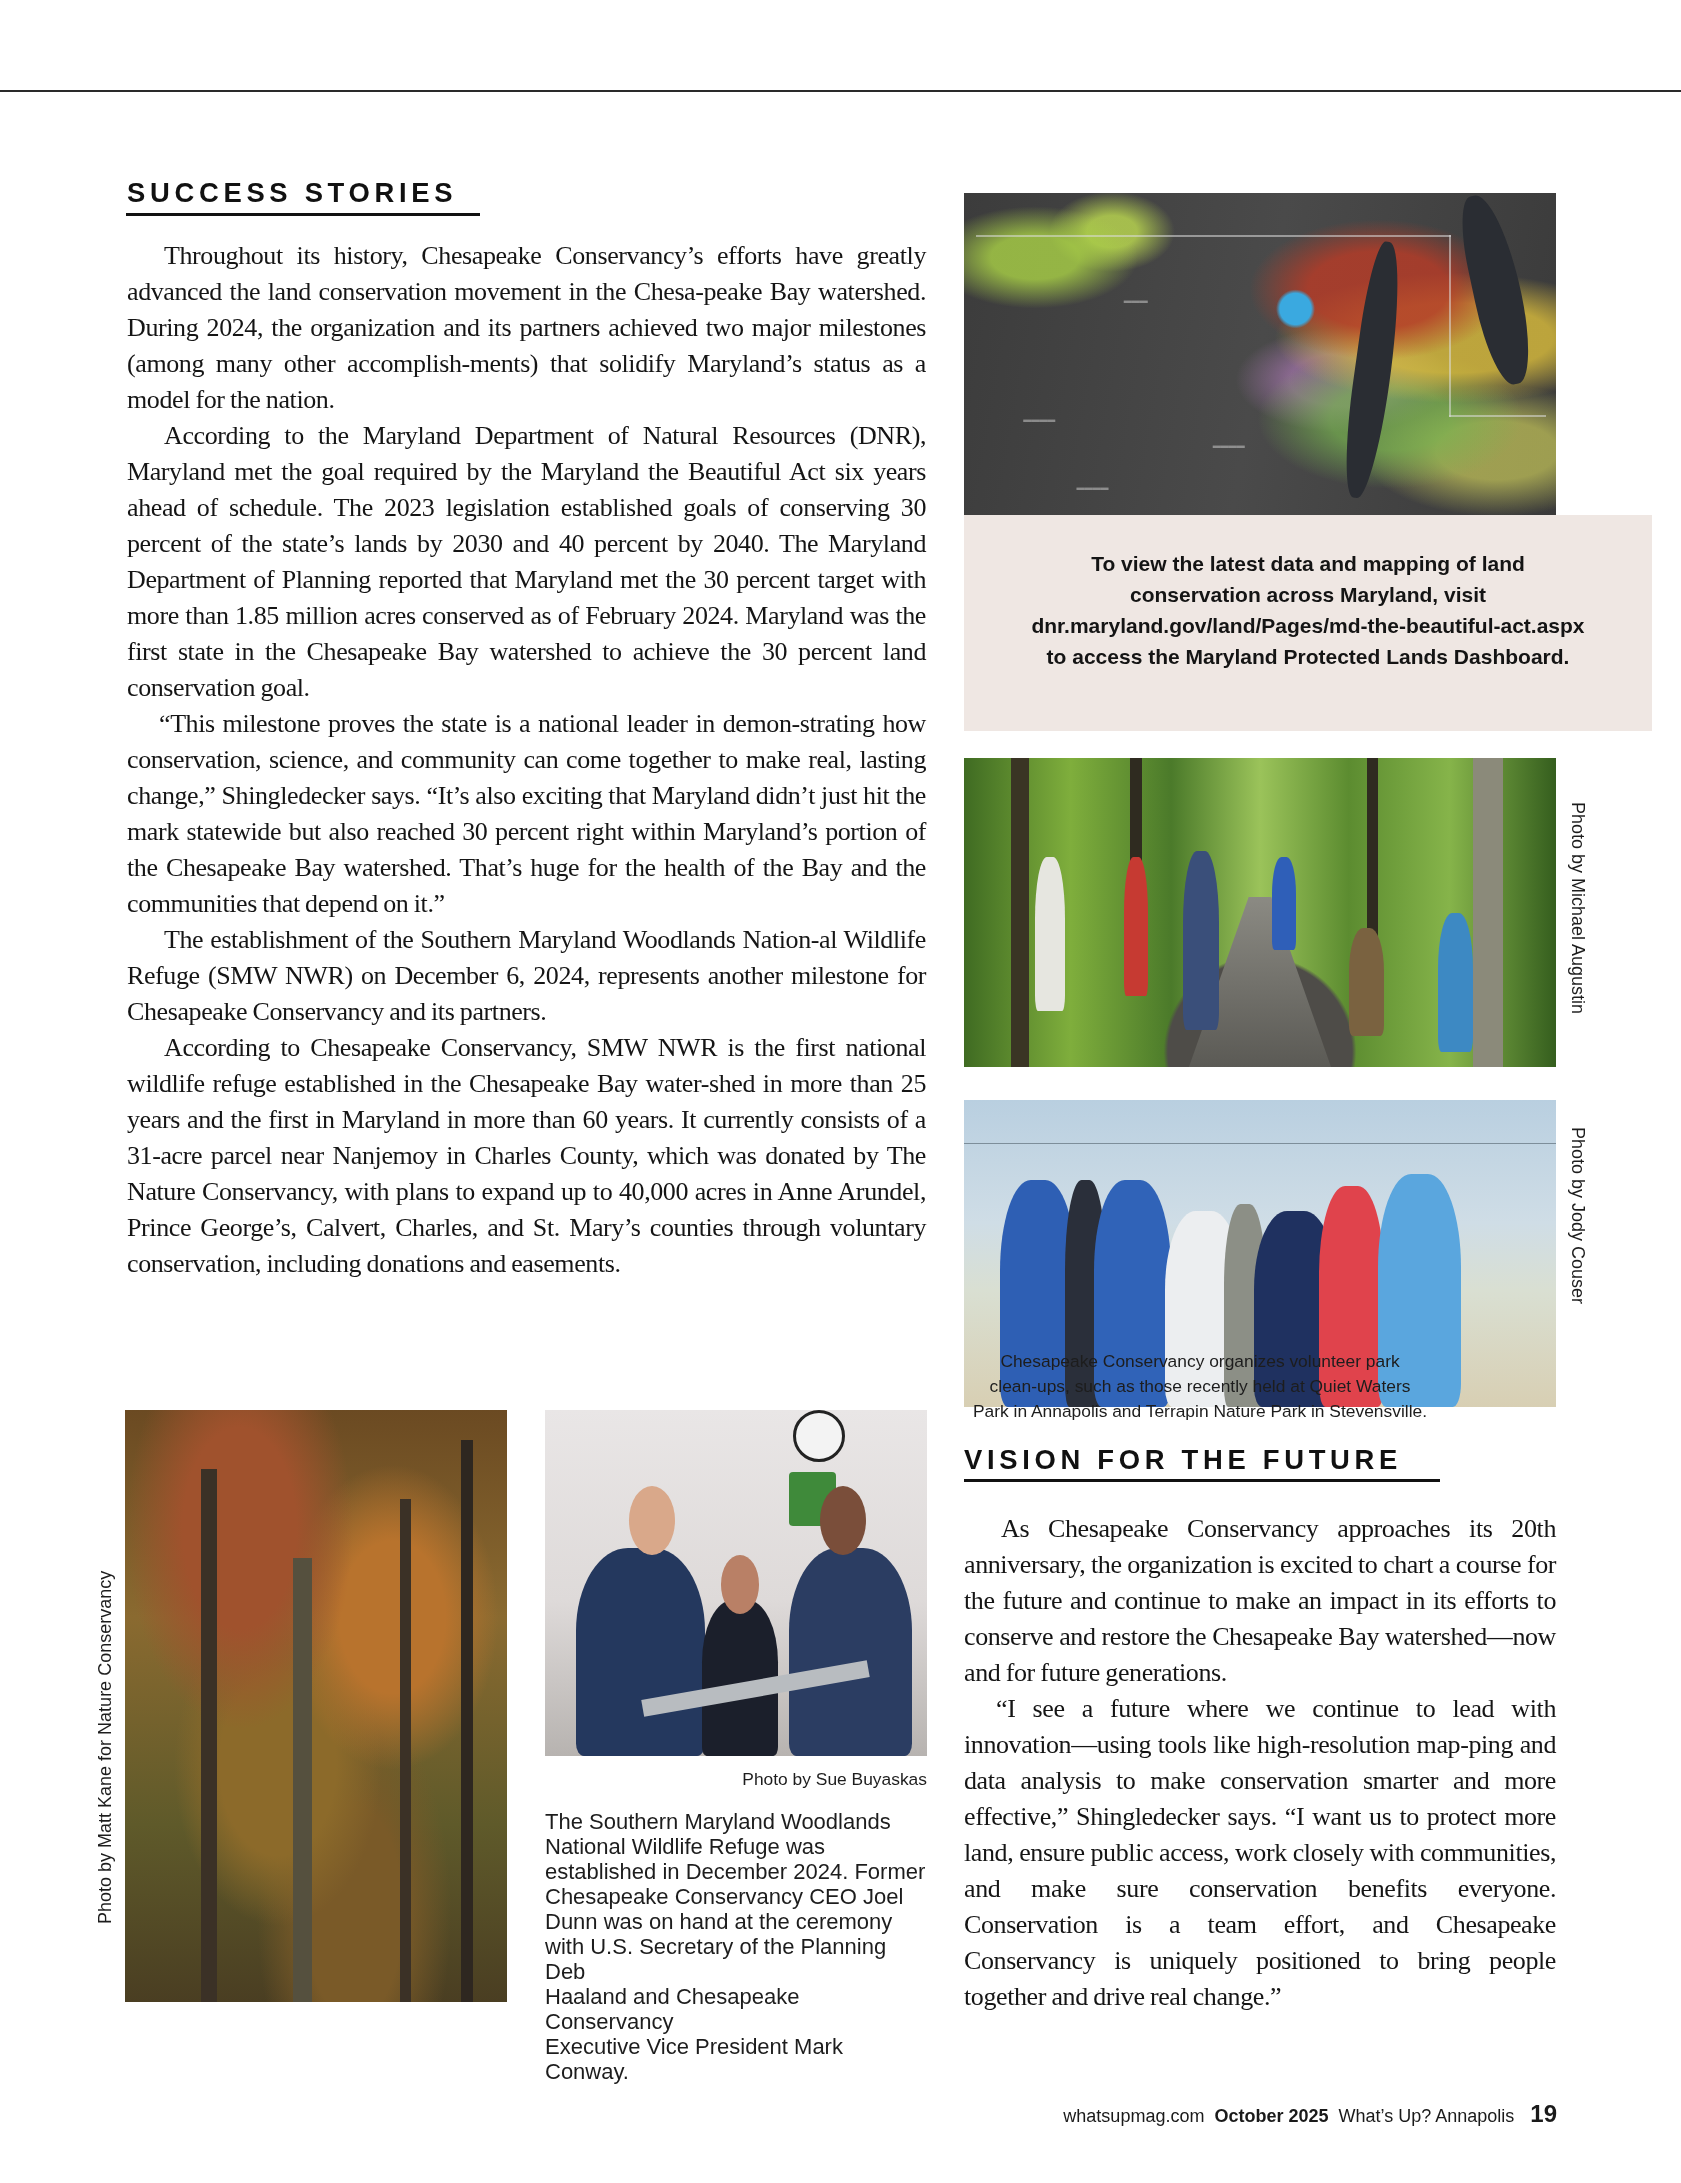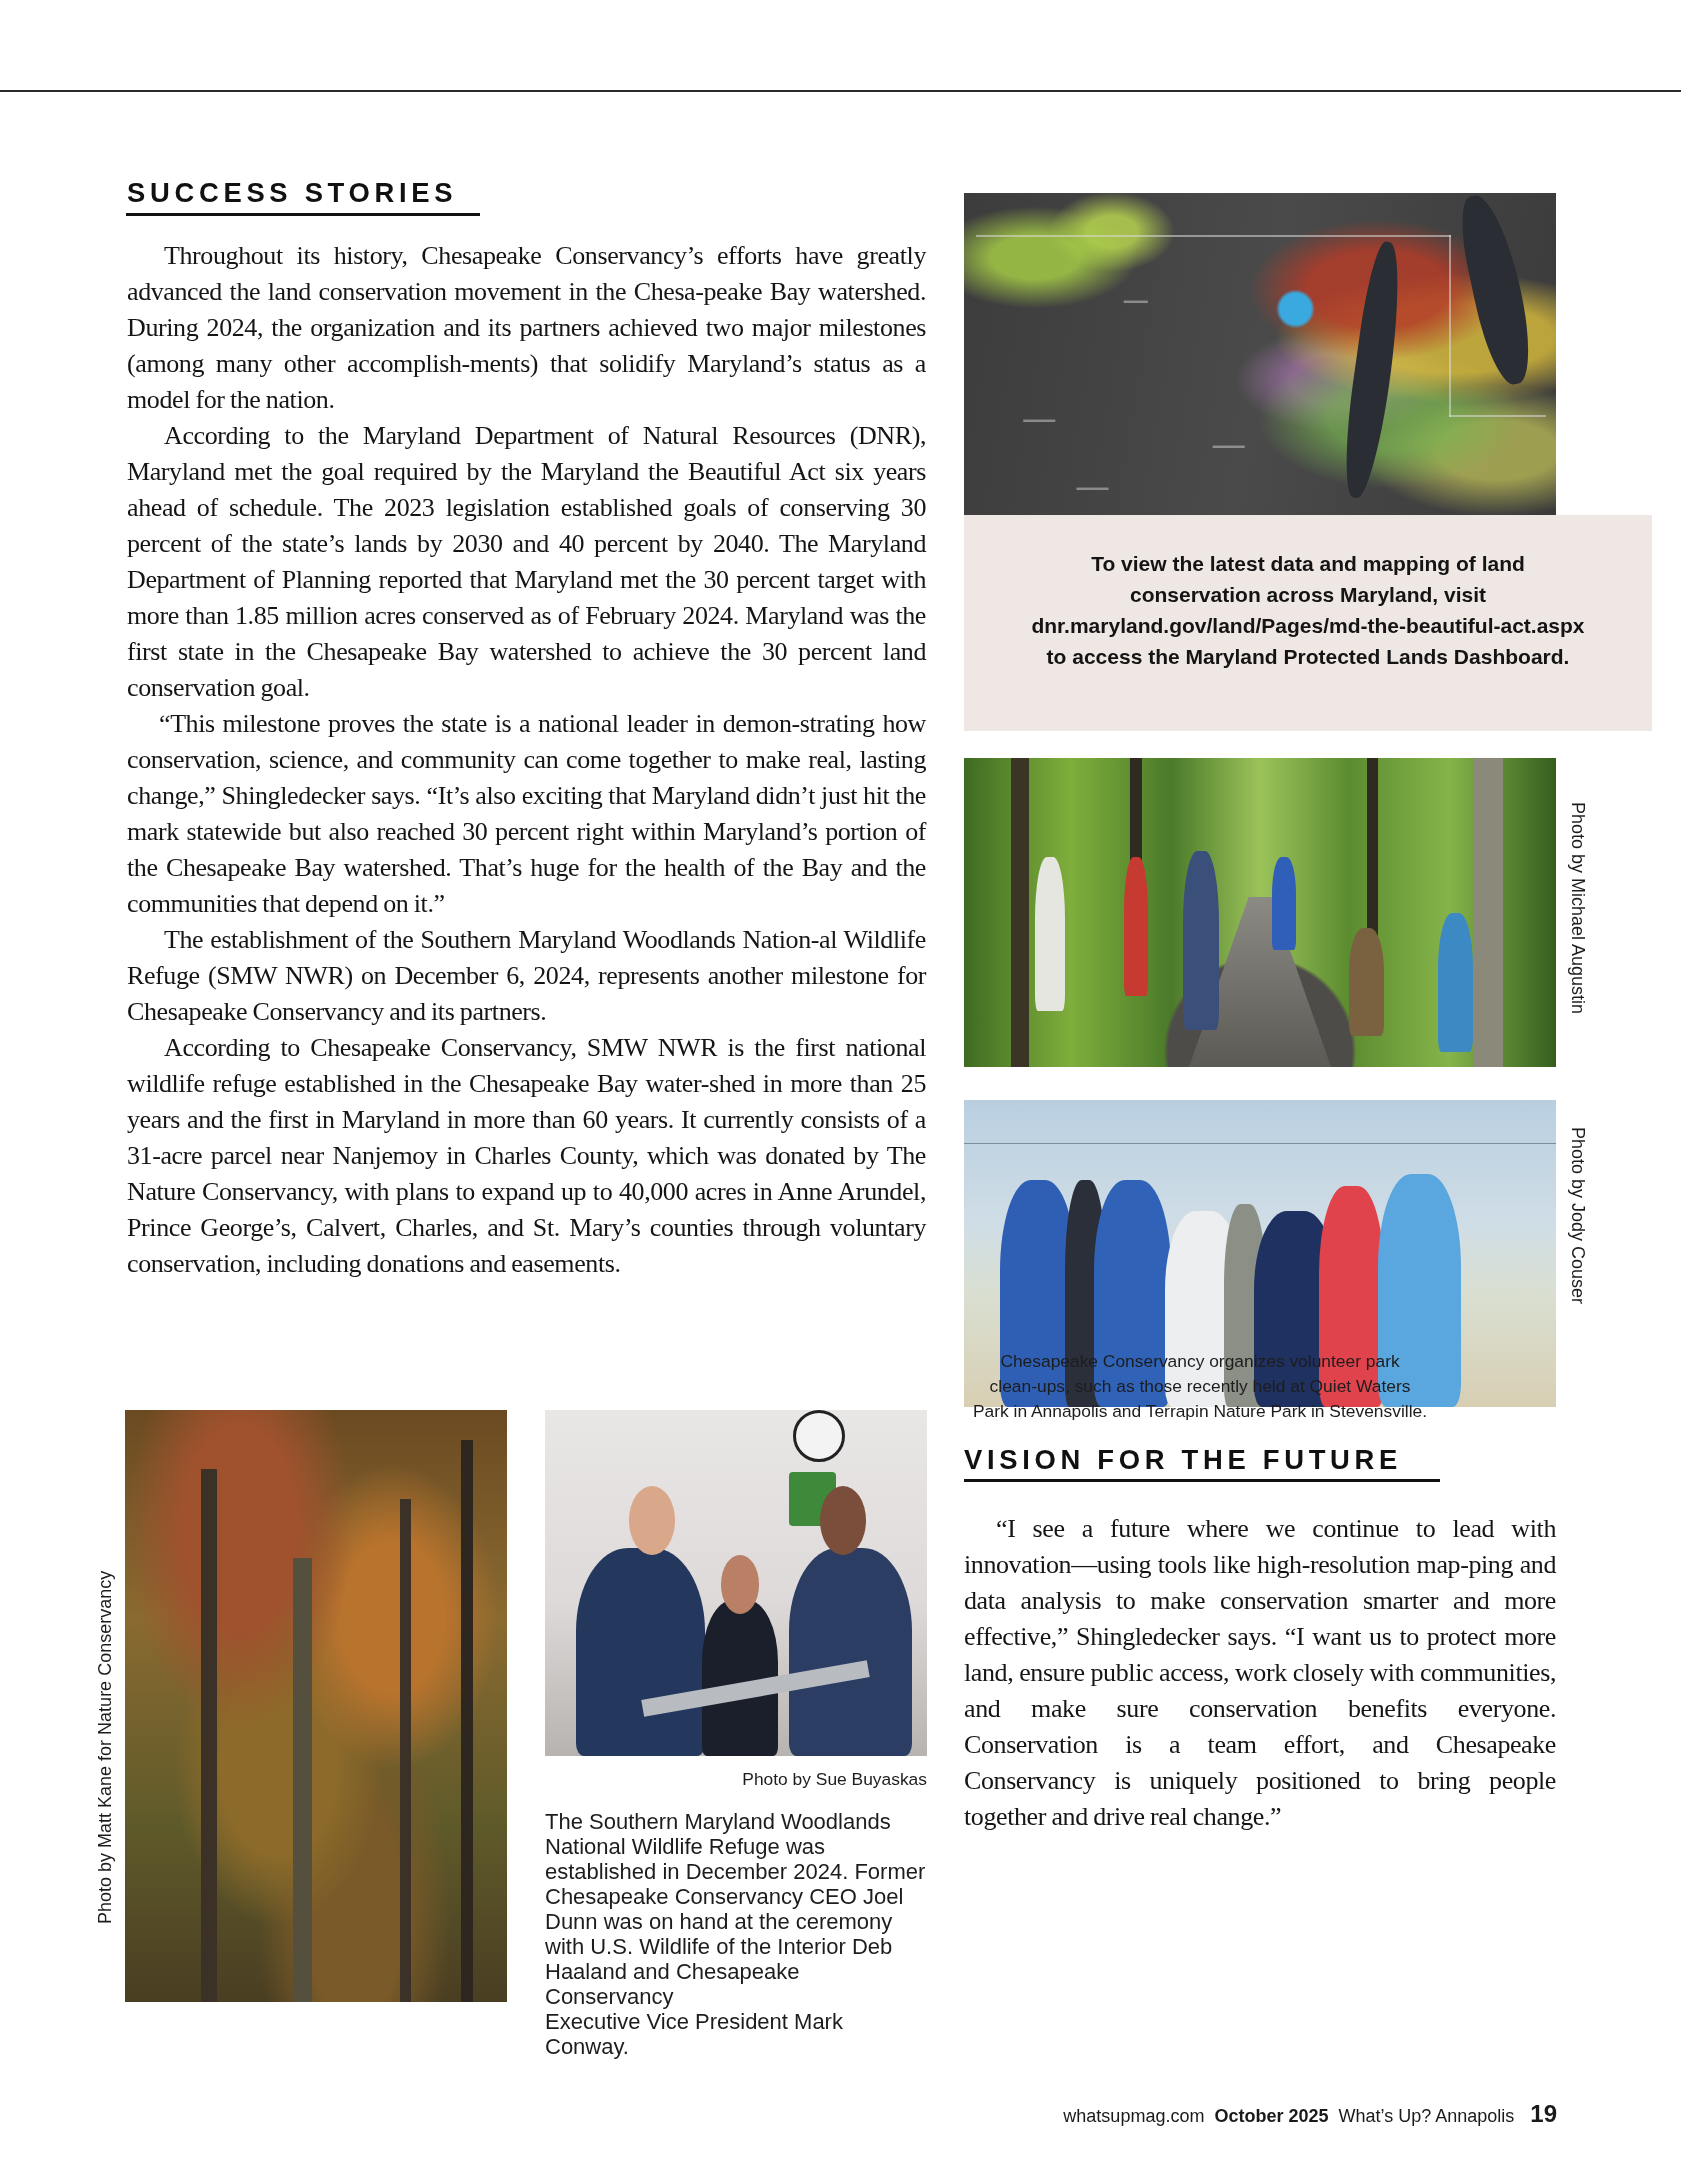--- a/index.html
+++ b/index.html
@@ -168,20 +168,21 @@
 <div class="abs caption-sans" style="left:964px; top:1349px; width:472px; text-align:center; font-size:17.4px; line-height:25px;">
   <div>Chesapeake Conservancy organizes volunteer park</div>
   <div>clean-ups, such as those recently held at Quiet Waters</div>
   <div>Park in Annapolis and Terrapin Nature Park in Stevensville.</div>
 </div>
 
 <div class="abs section-heading" style="left:964px; top:1446px;">VISION FOR THE FUTURE</div>
 <div class="abs heading-rule" style="left:964px; top:1479px; width:476px;"></div>
 
 <div class="abs body-col" style="left:964px; top:1511px; width:592px;">
+  <p>As Chesapeake Conservancy approaches its 20th anniversary, the organization is excited to chart a course for the future and continue to make an impact in its efforts to conserve and restore the Chesapeake Bay watershed—now and for future generations.</p>
   <p class="quote">“I see a future where we continue to lead with innovation—using tools like high-resolution map-ping and data analysis to make conservation smarter and more effective,” Shingledecker says. “I want us to protect more land, ensure public access, work closely with communities, and make sure conservation benefits everyone. Conservation is a team effort, and Chesapeake Conservancy is uniquely positioned to bring people together and drive real change.”</p>
 </div>
 
 <div class="abs photo forest-autumn" style="left:125px; top:1410px; width:382px; height:592px;">
   <div class="trunk" style="left:20%; top:10%; width:4%; height:90%;"></div>
   <div class="trunk" style="left:44%; top:25%; width:5%; height:75%; background:#55503e;"></div>
   <div class="trunk" style="left:72%; top:15%; width:3%; height:85%;"></div>
   <div class="trunk" style="left:88%; top:5%; width:3%; height:95%; background:#2e2720;"></div>
 </div>
 <div class="abs photo-credit-v" style="left:95px; top:1924px; transform:rotate(-90deg);">Photo by Matt Kane for Nature Conservancy</div>
@@ -198,21 +199,21 @@
   <div class="abs" style="left:25%; top:78%; width:60%; height:5%; background:#b8bcc0; transform:rotate(-10deg);"></div>
 </div>
 <div class="abs caption-sans" style="left:545px; top:1768px; width:382px; text-align:right; font-size:17.4px; line-height:23px;">Photo by Sue Buyaskas</div>
 
 <div class="abs caption-sans" style="left:545px; top:1809px; width:382px; font-size:22px; line-height:25px;">
   <div>The Southern Maryland Woodlands</div>
   <div>National Wildlife Refuge was</div>
   <div>established in December 2024. Former</div>
   <div>Chesapeake Conservancy CEO Joel</div>
   <div>Dunn was on hand at the ceremony</div>
-  <div>with U.S. Wildlife of the Interior Deb</div>
+  <div>with U.S. Secretary of the Planning Deb</div>
   <div>Haaland and Chesapeake Conservancy</div>
   <div>Executive Vice President Mark Conway.</div>
 </div>
 
 <div class="abs footer" style="right:124px; top:2100px;">
   <span>whatsupmag.com</span>&nbsp;&nbsp;<b>October 2025</b>&nbsp;&nbsp;<span>What’s Up? Annapolis</span><span class="page-num">19</span>
 </div>
 
 
 </body></html>

